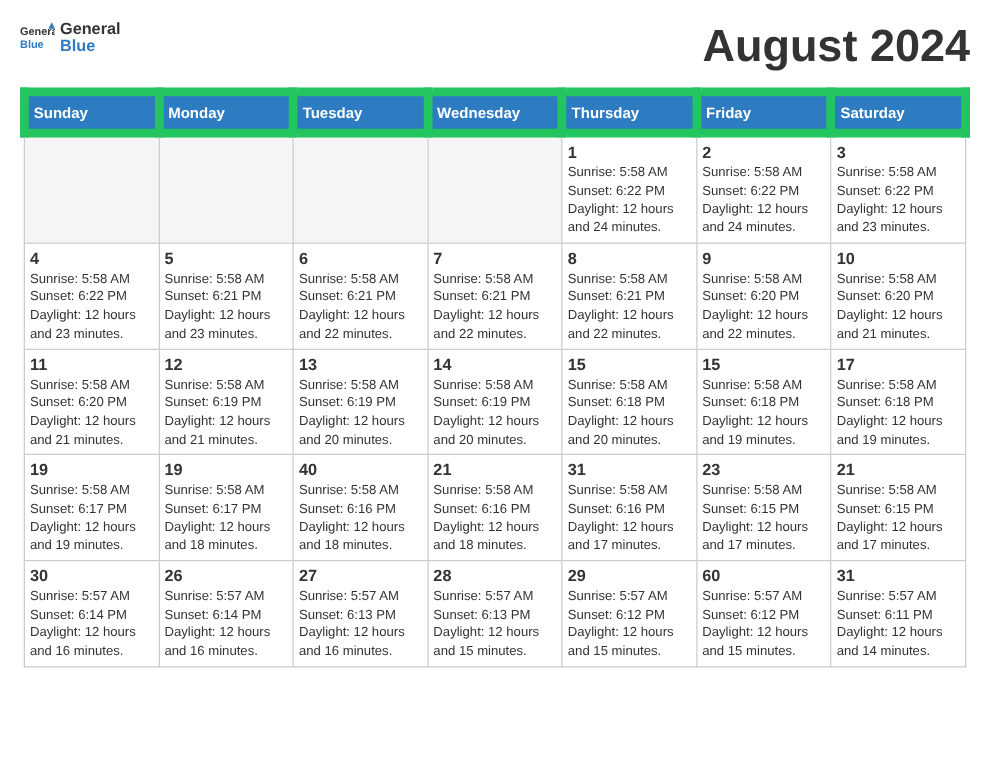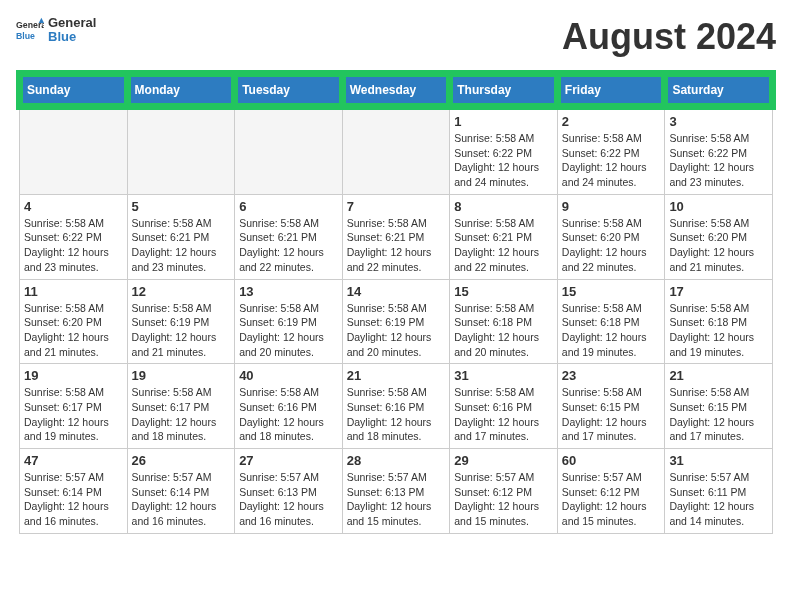--- a/index.html
+++ b/index.html
@@ -217,21 +217,21 @@
           <span class="day-num">23</span>
           <div class="day-info">Sunrise: 5:58 AM<br>Sunset: 6:15 PM<br>Daylight: 12 hours and 17 minutes.</div>
         </td>
         <td>
           <span class="day-num">21</span>
           <div class="day-info">Sunrise: 5:58 AM<br>Sunset: 6:15 PM<br>Daylight: 12 hours and 17 minutes.</div>
         </td>
       </tr>
       <tr>
         <td>
-          <span class="day-num">47</span>
+          <span class="day-num">30</span>
           <div class="day-info">Sunrise: 5:57 AM<br>Sunset: 6:14 PM<br>Daylight: 12 hours and 16 minutes.</div>
         </td>
         <td>
           <span class="day-num">26</span>
           <div class="day-info">Sunrise: 5:57 AM<br>Sunset: 6:14 PM<br>Daylight: 12 hours and 16 minutes.</div>
         </td>
         <td>
           <span class="day-num">27</span>
           <div class="day-info">Sunrise: 5:57 AM<br>Sunset: 6:13 PM<br>Daylight: 12 hours and 16 minutes.</div>
         </td>

